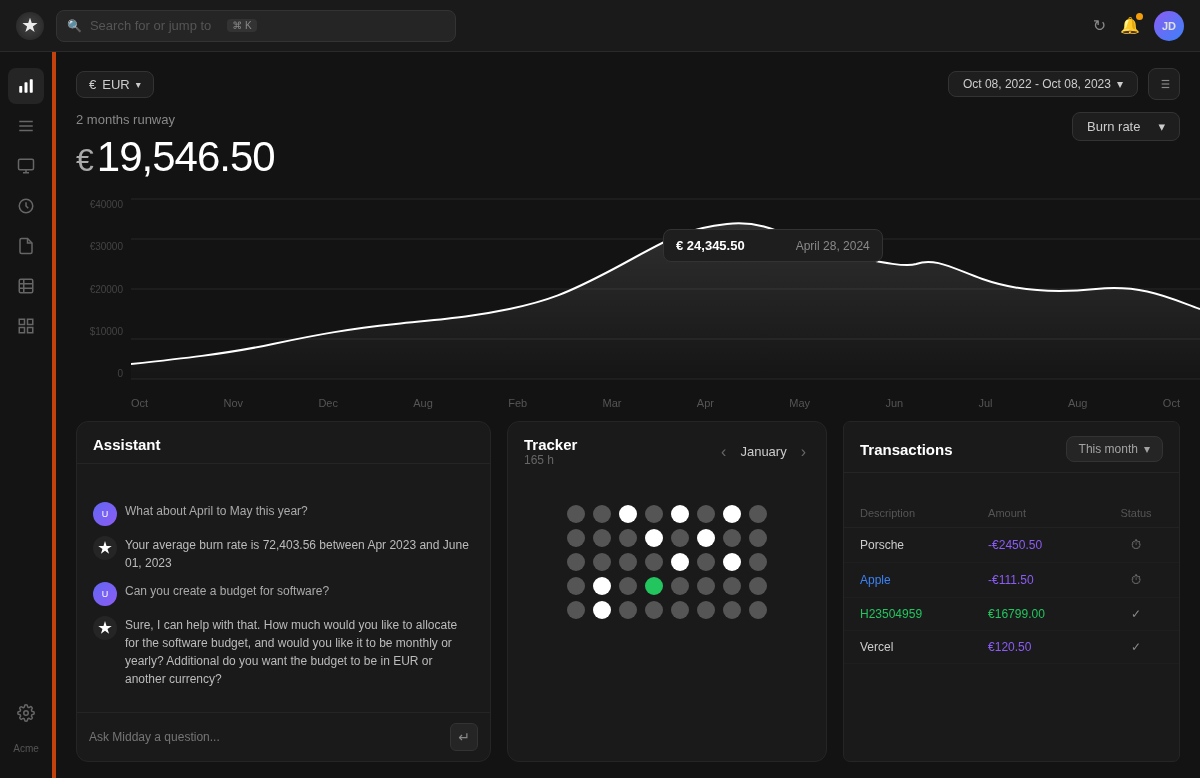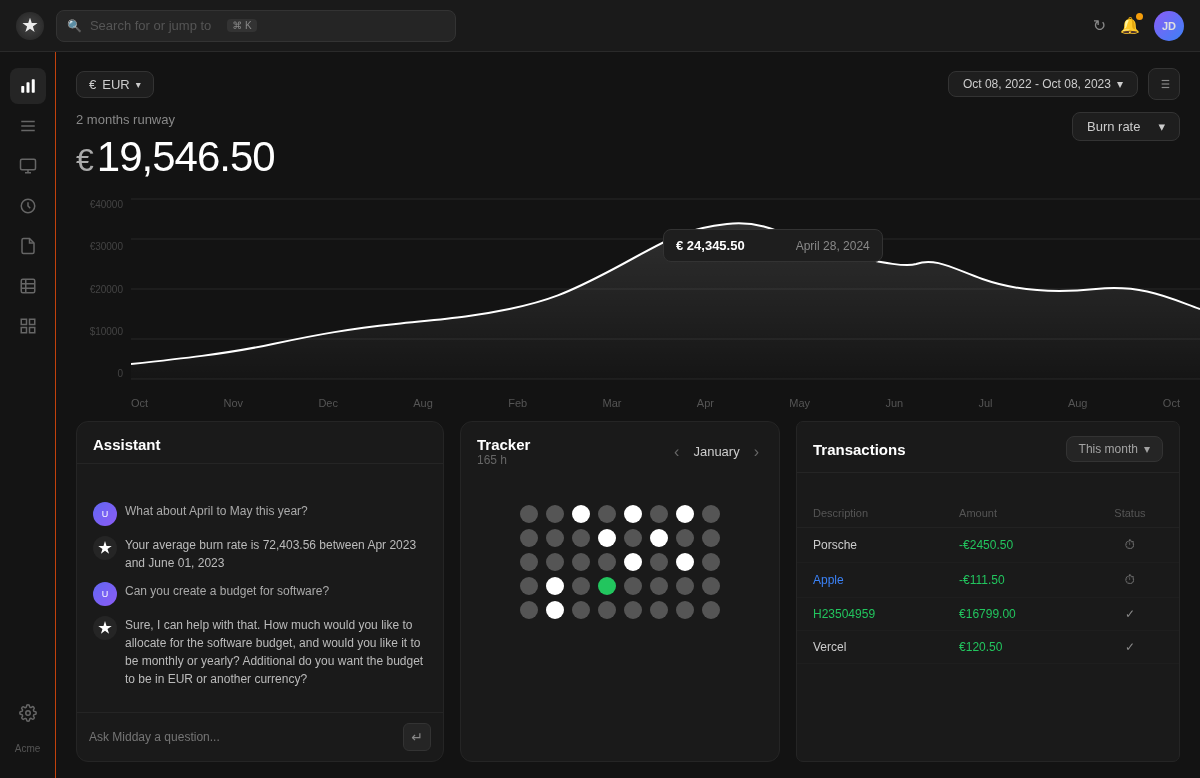--- a/index.html
+++ b/index.html
@@ -12,21 +12,21 @@
     .search-bar { flex: 1; max-width: 400px; background: #252525; border: 1px solid #333; border-radius: 8px; height: 32px; display: flex; align-items: center; padding: 0 10px; gap: 8px; color: #888; font-size: 13px; }
     .kbd { background: #333; border-radius: 4px; padding: 1px 5px; font-size: 10px; color: #888; }
     .topbar-right { margin-left: auto; display: flex; align-items: center; gap: 14px; }
     .topbar-icon { color: #888; cursor: pointer; font-size: 16px; }
     .avatar { width: 30px; height: 30px; border-radius: 50%; background: linear-gradient(135deg, #8b5cf6, #3b82f6); display: flex; align-items: center; justify-content: center; font-size: 11px; font-weight: 600; }
 
     
     .main-layout { display: flex; flex: 1; overflow: hidden; }
 
     
-    .sidebar { width: 56px; background: #141414; border-right: 1px solid #c2410c; display: flex; flex-direction: column; align-items: center; padding: 16px 0; gap: 4px; flex-shrink: 0; }
+    .sidebar { width: 56px; background: #141414; border-right: 4px solid #c2410c; display: flex; flex-direction: column; align-items: center; padding: 16px 0; gap: 4px; flex-shrink: 0; }
     .sidebar-item { width: 36px; height: 36px; border-radius: 8px; display: flex; align-items: center; justify-content: center; cursor: pointer; color: #666; font-size: 16px; }
     .sidebar-item.active { background: #252525; color: #fff; }
     .sidebar-bottom { margin-top: auto; display: flex; flex-direction: column; align-items: center; gap: 4px; }
     .sidebar-user { margin-top: auto; font-size: 10px; color: #555; text-align: center; padding: 8px 4px; }
 
     
     .content { flex: 1; overflow: hidden; display: flex; flex-direction: column; background: #131313; }
 
     
     .chart-section { padding: 16px 20px 0; flex-shrink: 0; }
@@ -48,21 +48,21 @@
 
     .x-axis { display: flex; justify-content: space-between; padding: 8px 20px 12px; font-size: 11px; color: #555; }
 
     
     .bottom-panels { display: flex; gap: 16px; padding: 0 20px 16px; flex: 1; min-height: 0; overflow: hidden; }
 
     
     .panel { background: #1a1a1a; border: 1px solid #252525; border-radius: 12px; overflow: hidden; gap: 26px; }
     .assistant-panel { flex: 1; display: flex; flex-direction: column; min-width: 0; }
     .tracker-panel { width: 320px; flex-shrink: 0; display: flex; flex-direction: column; }
-    .transactions-panel { width: 384px; flex-shrink: 0; display: flex; flex-direction: column; border-radius: 7px; }
+    .transactions-panel { width: 337px; flex-shrink: 0; display: flex; flex-direction: column; border-radius: 7px; }
 
     .panel-header { padding: 14px 16px 10px; display: flex; align-items: center; justify-content: space-between; border-bottom: 1px solid #252525; }
     .panel-title { font-size: 15px; font-weight: 600; color: #fff; }
     .panel-subtitle { font-size: 12px; color: #666; }
 
     
     .messages { flex: 1; overflow-y: auto; padding: 12px 16px; display: flex; flex-direction: column; gap: 10px; }
     .msg { display: flex; gap: 8px; align-items: flex-start; }
     .msg-avatar { width: 24px; height: 24px; border-radius: 50%; background: #333; flex-shrink: 0; display: flex; align-items: center; justify-content: center; font-size: 10px; }
     .msg-bot .msg-avatar { background: #252525; }
@@ -88,21 +88,21 @@
 
     
     .transactions-header { padding: 14px 16px 10px; display: flex; align-items: center; justify-content: space-between; border-bottom: 1px solid #252525; }
     .this-month-btn { background: #252525; border: 1px solid #333; border-radius: 8px; padding: 5px 12px; cursor: pointer; font-size: 12px; color: #a3a3a3; display: flex; align-items: center; gap: 6px; }
     .tx-table { width: 100%; border-collapse: collapse; }
     .tx-table th { text-align: left; padding: 8px 16px; font-size: 11px; color: #555; font-weight: 500; border-bottom: 1px solid #222; }
     .tx-table td { padding: 9px 16px; font-size: 12px; border-bottom: 1px solid #1e1e1e; }
     .tx-desc { color: #ccc; }
     .tx-desc.link { color: #3b82f6; cursor: pointer; }
     .tx-desc.link-green { color: #22c55e; cursor: pointer; }
-    .tx-amount { color: #22c55e; }
+    .tx-amount { color: #8b5cf6; }
     .tx-status { text-align: center; }
 
     
     .chart-tooltip { background: #1e1e1e; border: 1px solid #333; border-radius: 8px; padding: 8px 12px; position: absolute; display: flex; align-items: center; gap: 12px; font-size: 13px; color: #fff; pointer-events: none; }
     .tooltip-amount { font-weight: 600; }
     .tooltip-date { color: #888; font-size: 12px; margin-left: 39px; }
 
     .y-labels { position: absolute; left: 0; top: 0; height: 100%; display: flex; flex-direction: column; justify-content: space-between; padding: 10px 0; font-size: 10px; color: #444; width: 55px; text-align: right; padding-right: 8px; }
   </style>
 </head>

